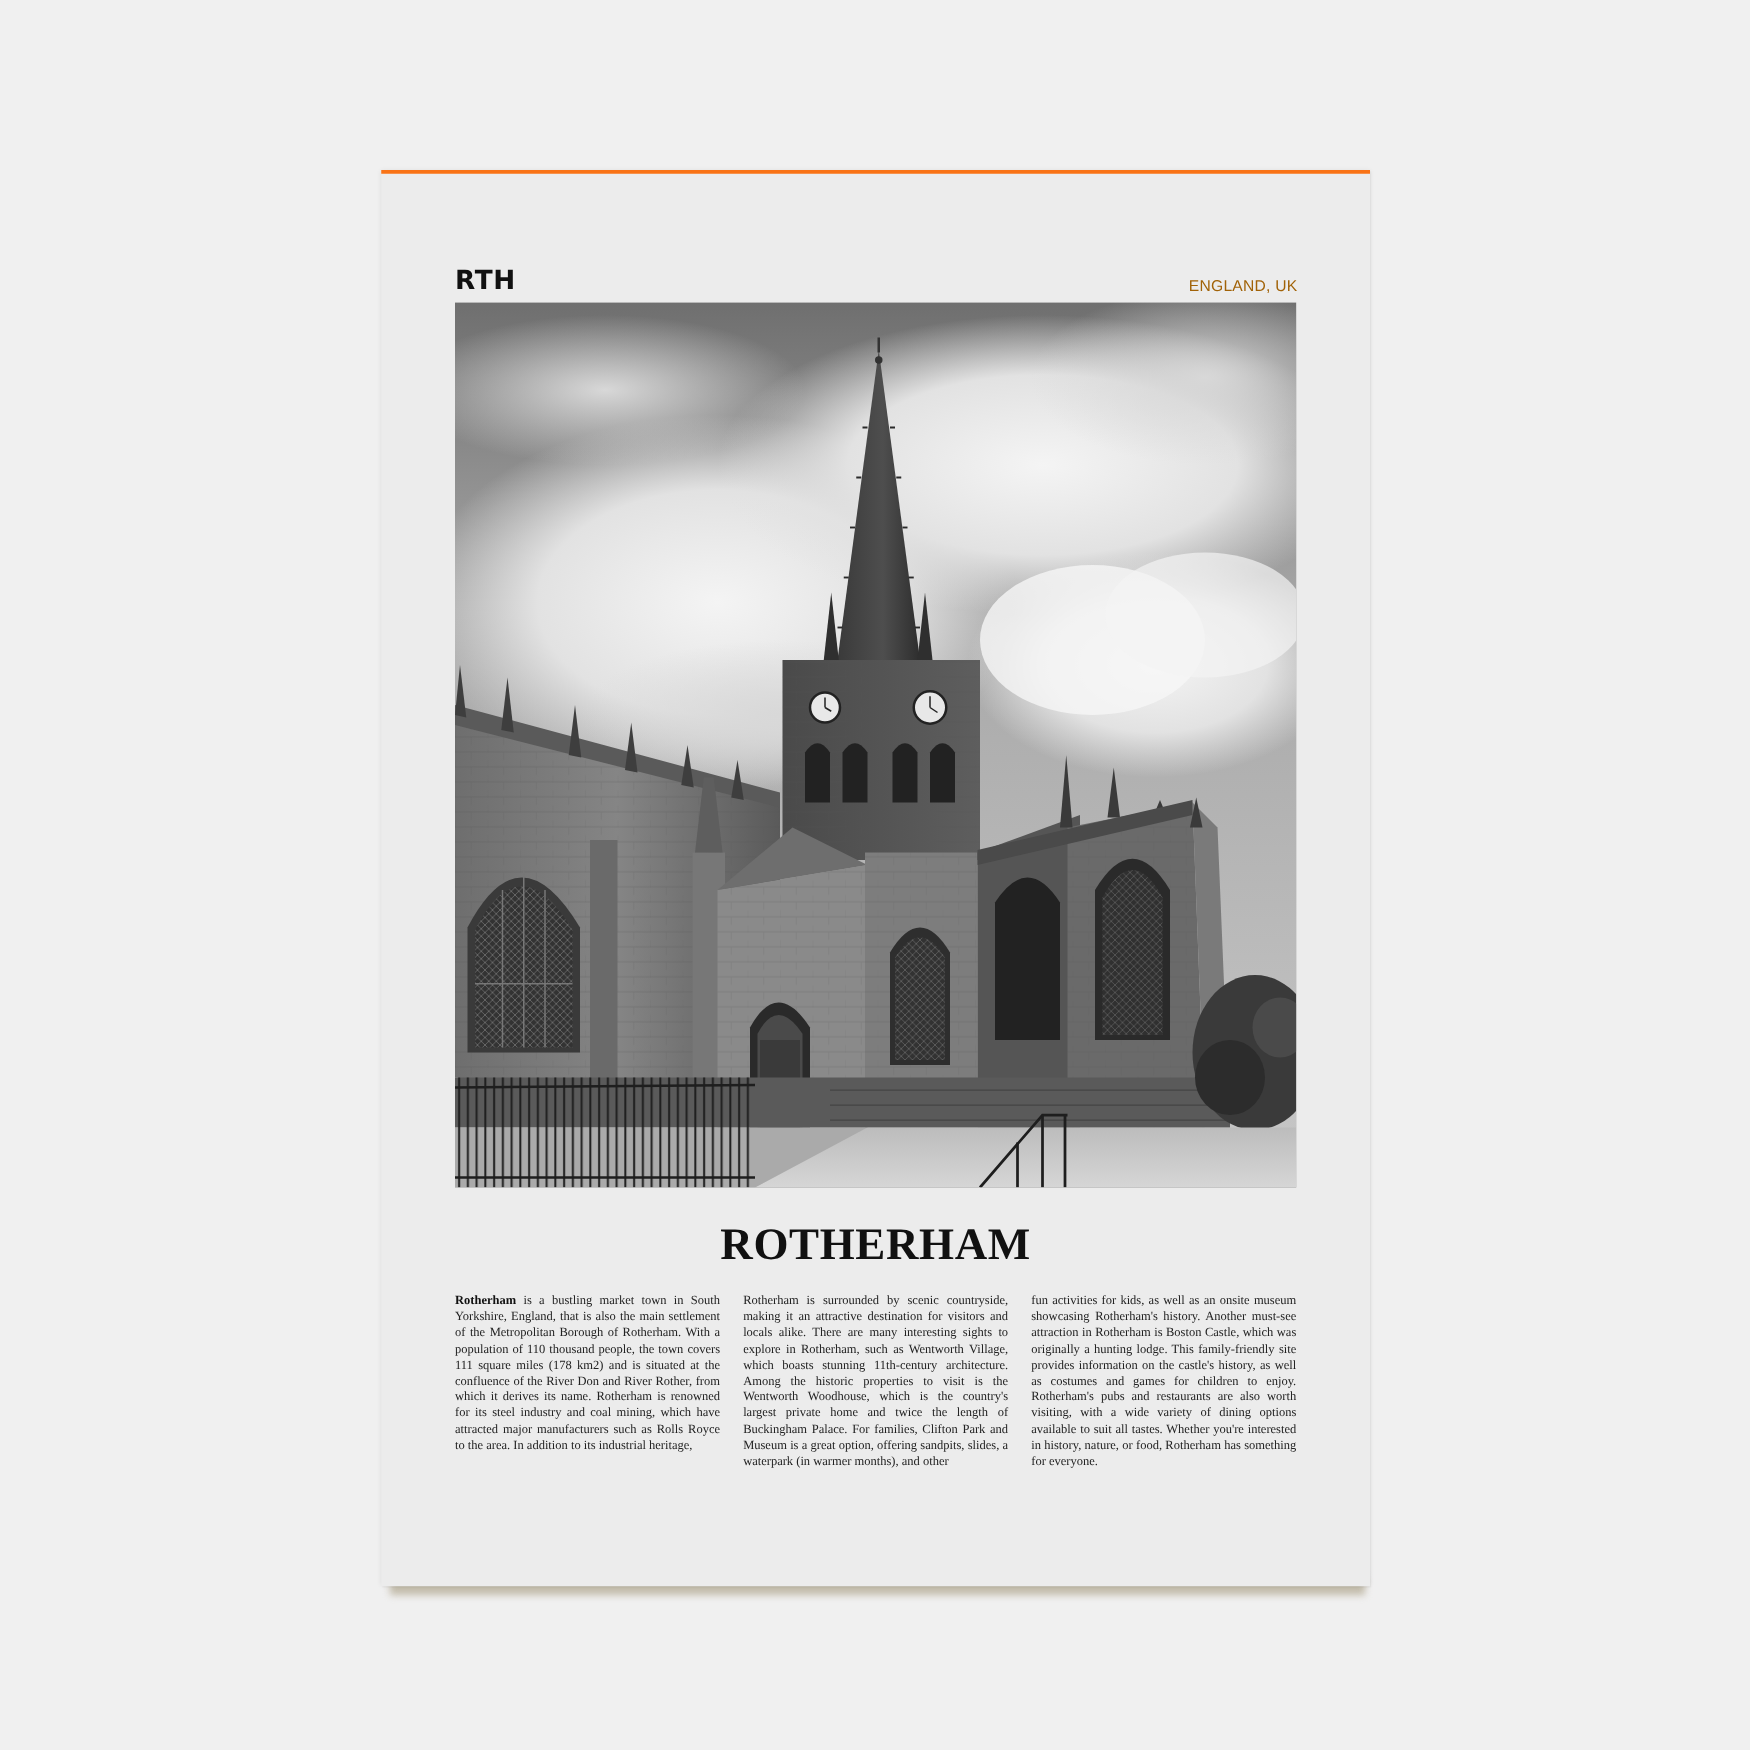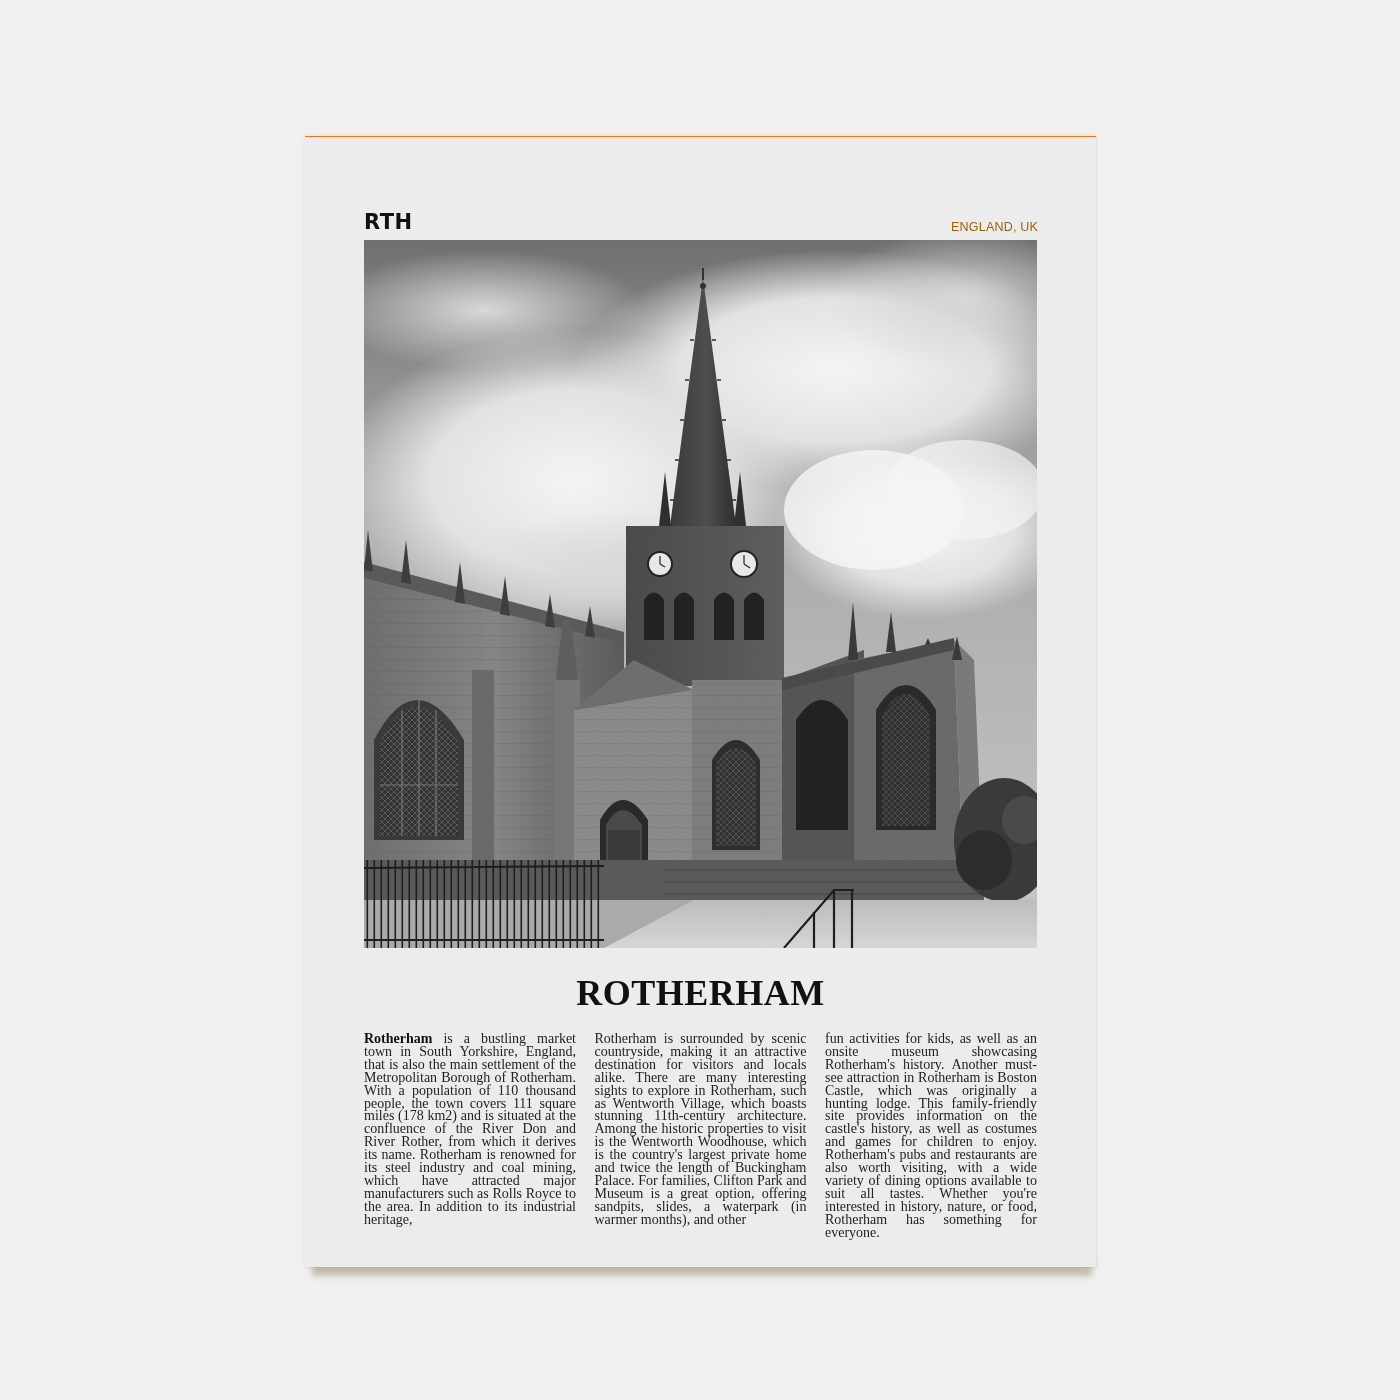--- a/index.html
+++ b/index.html
@@ -24,21 +24,21 @@
       filter: blur(3px);
     }
     .poster {
       position: absolute;
       left: 305px;
       top: 136px;
       width: 791px;
       height: 1130px;
       background: #ececec;
       box-shadow: 0 0 4px rgba(0,0,0,0.08), 1px 1px 0 rgba(0,0,0,0.03);
-      border-top: 1px solid #f97316;
+      border-top: 3px solid #f97316;
     }
     .code {
       position: absolute;
       left: 59px;
       top: 75px;
       font-family: "DejaVu Sans", sans-serif;
       font-weight: bold;
       font-size: 21px;
       letter-spacing: 0.5px;
       color: #111;
@@ -85,21 +85,21 @@
       position: absolute;
       left: 59px;
       top: 896px;
       width: 673px;
       display: flex;
       justify-content: space-between;
     }
     .col {
       width: 212px;
       font-family: "Liberation Serif", serif;
-      font-size: 14px;
+      font-size: 10px;
       line-height: 12.9px;
       color: #222;
       text-align: justify;
       hyphens: auto;
     }
     .col b {
       font-weight: bold;
       color: #111;
     }
   </style>

